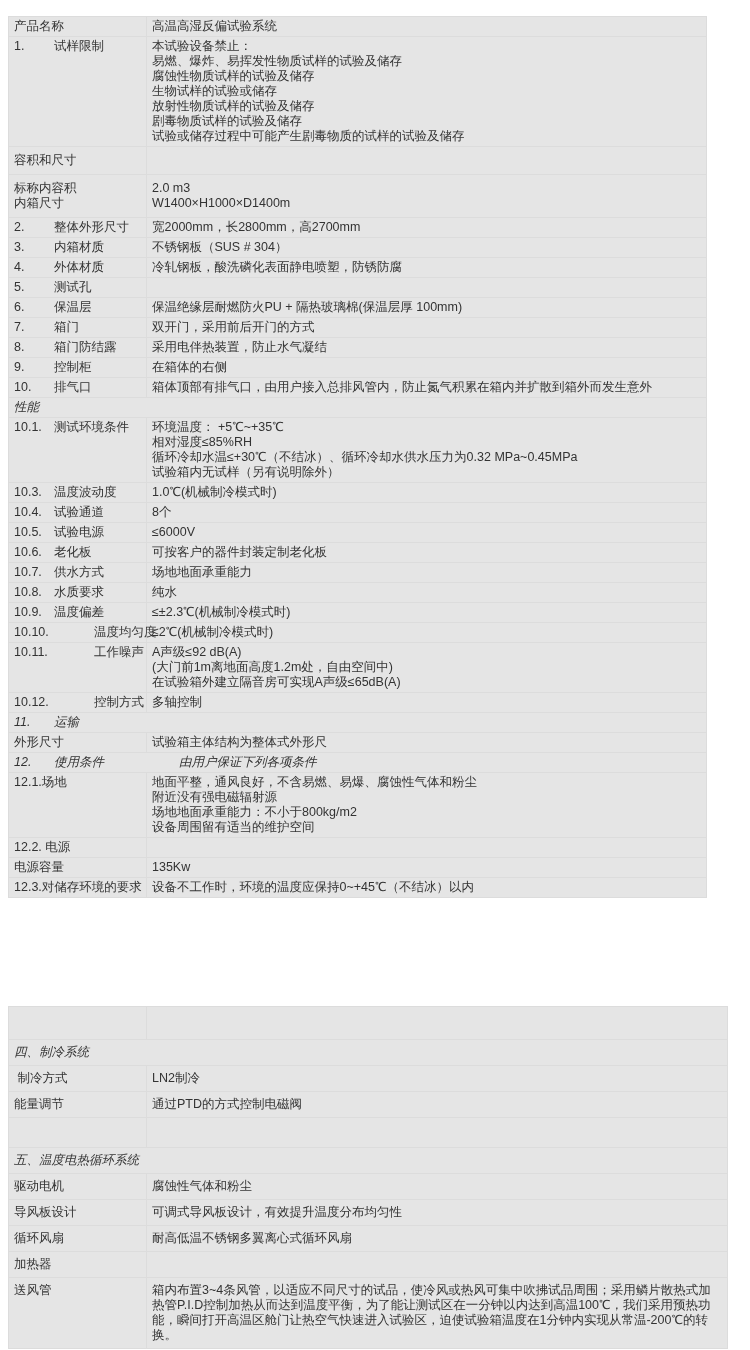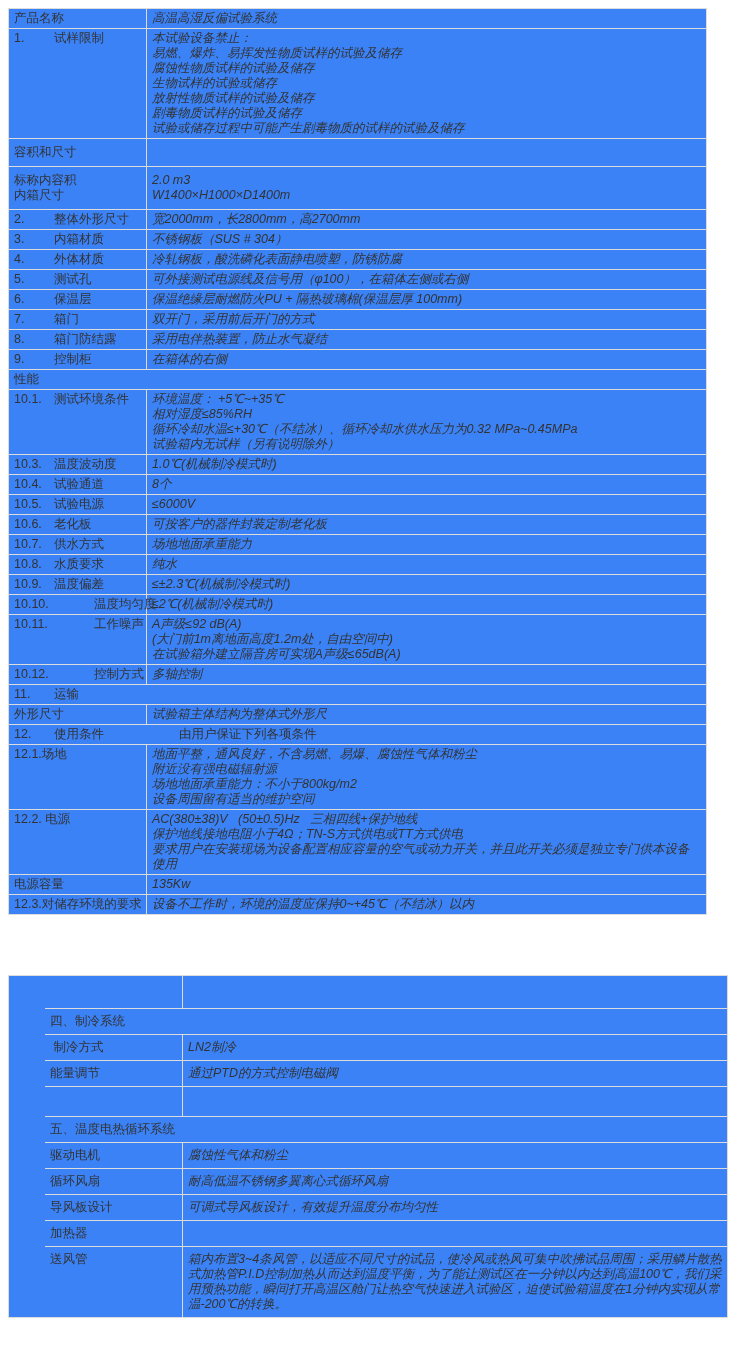--- a/index.html
+++ b/index.html
@@ -2,43 +2,43 @@
 <html><head>
 <meta charset="utf-8">
 <style>
   html,body{margin:0;padding:0;}
   body{
     width:750px;height:1350px;position:relative;background:#ffffff;
     font-family:"Liberation Sans", sans-serif;
     font-size:12.5px;line-height:15px;color:#333333;
   }
   .spec-table{
-    position:absolute;background:#3b82f6;
-    border:1px solid #dcdcdc;box-sizing:border-box;
+    position:absolute;background:#e5e5e5;
+    border:1px solid #dcdcdc;box-sizing:border-box;margin-top:8px;
   }
   #table1{left:8px;top:8px;width:699px;}
-  #table2{left:8px;top:975px;width:720px;padding-left:36px;}
+  #table2{left:8px;top:998px;width:720px;}
   .row{display:flex;align-items:stretch;}
   .row:not(:last-child){border-bottom:1px solid #dcdcdc;}
   .c1{
     flex:0 0 138px;width:138px;box-sizing:border-box;
     border-right:1px solid #dcdcdc;
     padding:2px 0 2px 5px;
     white-space:pre;tab-size:40px;-moz-tab-size:40px;
     overflow:visible;
   }
   .c2{
     flex:1;box-sizing:border-box;
     padding:2px 5px;
-    white-space:pre-wrap;word-wrap:break-word;font-style:italic;
+    white-space:pre-wrap;word-wrap:break-word;
   }
   .row.section .cf{
     flex:1;box-sizing:border-box;
     padding:2px 5px;
-    white-space:pre;tab-size:40px;-moz-tab-size:40px;
+    white-space:pre;tab-size:40px;font-style:italic;-moz-tab-size:40px;
   }
   
   #table1 .row:nth-child(3) > div,
   #table1 .row:nth-child(4) > div{padding-top:6px;padding-bottom:6px;}
   
   #table2 .c1,#table2 .c2,#table2 .cf{padding-top:5px;padding-bottom:5px;}
   #table2 .row:nth-child(1){min-height:32px;}
   #table2 .row:nth-child(5){min-height:29px;}
 </style>
 </head>
@@ -76,37 +76,40 @@
     <div class="row">
       <div class="c1">3.	内箱材质</div>
       <div class="c2">不锈钢板（SUS # 304）</div>
     </div>
     <div class="row">
       <div class="c1">4.	外体材质</div>
       <div class="c2">冷轧钢板，酸洗磷化表面静电喷塑，防锈防腐</div>
     </div>
     <div class="row">
       <div class="c1">5.	测试孔</div>
-      <div class="c2">可外接测试电源线及信号用（φ100），在箱体左侧或右侧</div>
     </div>
     <div class="row">
       <div class="c1">6.	保温层</div>
       <div class="c2">保温绝缘层耐燃防火PU + 隔热玻璃棉(保温层厚 100mm)</div>
     </div>
     <div class="row">
       <div class="c1">7.	箱门</div>
       <div class="c2">双开门，采用前后开门的方式</div>
     </div>
     <div class="row">
       <div class="c1">8.	箱门防结露</div>
       <div class="c2">采用电伴热装置，防止水气凝结</div>
     </div>
     <div class="row">
       <div class="c1">9.	控制柜</div>
       <div class="c2">在箱体的右侧</div>
+    </div>
+    <div class="row">
+      <div class="c1">10.	排气口</div>
+      <div class="c2">箱体顶部有排气口，由用户接入总排风管内，防止氮气积累在箱内并扩散到箱外而发生意外</div>
     </div>
     <div class="row section">
       <div class="cf">性能</div>
     </div>
     <div class="row">
       <div class="c1">10.1.	测试环境条件</div>
       <div class="c2">环境温度： +5℃~+35℃
 相对湿度≤85%RH
 循环冷却水温≤+30℃（不结冰）、循环冷却水供水压力为0.32 MPa~0.45MPa
 试验箱内无试样（另有说明除外）</div>
@@ -165,23 +168,20 @@
     </div>
     <div class="row">
       <div class="c1">12.1.场地</div>
       <div class="c2">地面平整，通风良好，不含易燃、易爆、腐蚀性气体和粉尘
 附近没有强电磁辐射源
 场地地面承重能力：不小于800kg/m2
 设备周围留有适当的维护空间</div>
     </div>
     <div class="row">
       <div class="c1">12.2. 电源</div>
-      <div class="c2">AC(380±38)V   (50±0.5)Hz   三相四线+保护地线
-保护地线接地电阻小于4Ω；TN-S方式供电或TT方式供电
-要求用户在安装现场为设备配置相应容量的空气或动力开关，并且此开关必须是独立专门供本设备使用</div>
     </div>
     <div class="row">
       <div class="c1">电源容量</div>
       <div class="c2">135Kw</div>
     </div>
     <div class="row">
       <div class="c1">12.3.对储存环境的要求</div>
       <div class="c2">设备不工作时，环境的温度应保持0~+45℃（不结冰）以内</div>
     </div>
   </div>
@@ -206,26 +206,26 @@
       <div class="c2"></div>
     </div>
     <div class="row section">
       <div class="cf">五、温度电热循环系统</div>
     </div>
     <div class="row">
       <div class="c1">驱动电机</div>
       <div class="c2">腐蚀性气体和粉尘</div>
     </div>
     <div class="row">
+      <div class="c1">导风板设计</div>
+      <div class="c2">可调式导风板设计，有效提升温度分布均匀性</div>
+    </div>
+    <div class="row">
       <div class="c1">循环风扇</div>
       <div class="c2">耐高低温不锈钢多翼离心式循环风扇</div>
-    </div>
-    <div class="row">
-      <div class="c1">导风板设计</div>
-      <div class="c2">可调式导风板设计，有效提升温度分布均匀性</div>
     </div>
     <div class="row">
       <div class="c1">加热器</div>
     </div>
     <div class="row">
       <div class="c1">送风管</div>
       <div class="c2">箱内布置3~4条风管，以适应不同尺寸的试品，使冷风或热风可集中吹拂试品周围；采用鳞片散热式加热管P.I.D控制加热从而达到温度平衡，为了能让测试区在一分钟以内达到高温100℃，我们采用预热功能，瞬间打开高温区舱门让热空气快速进入试验区，迫使试验箱温度在1分钟内实现从常温-200℃的转换。</div>
     </div>
   </div>
 

